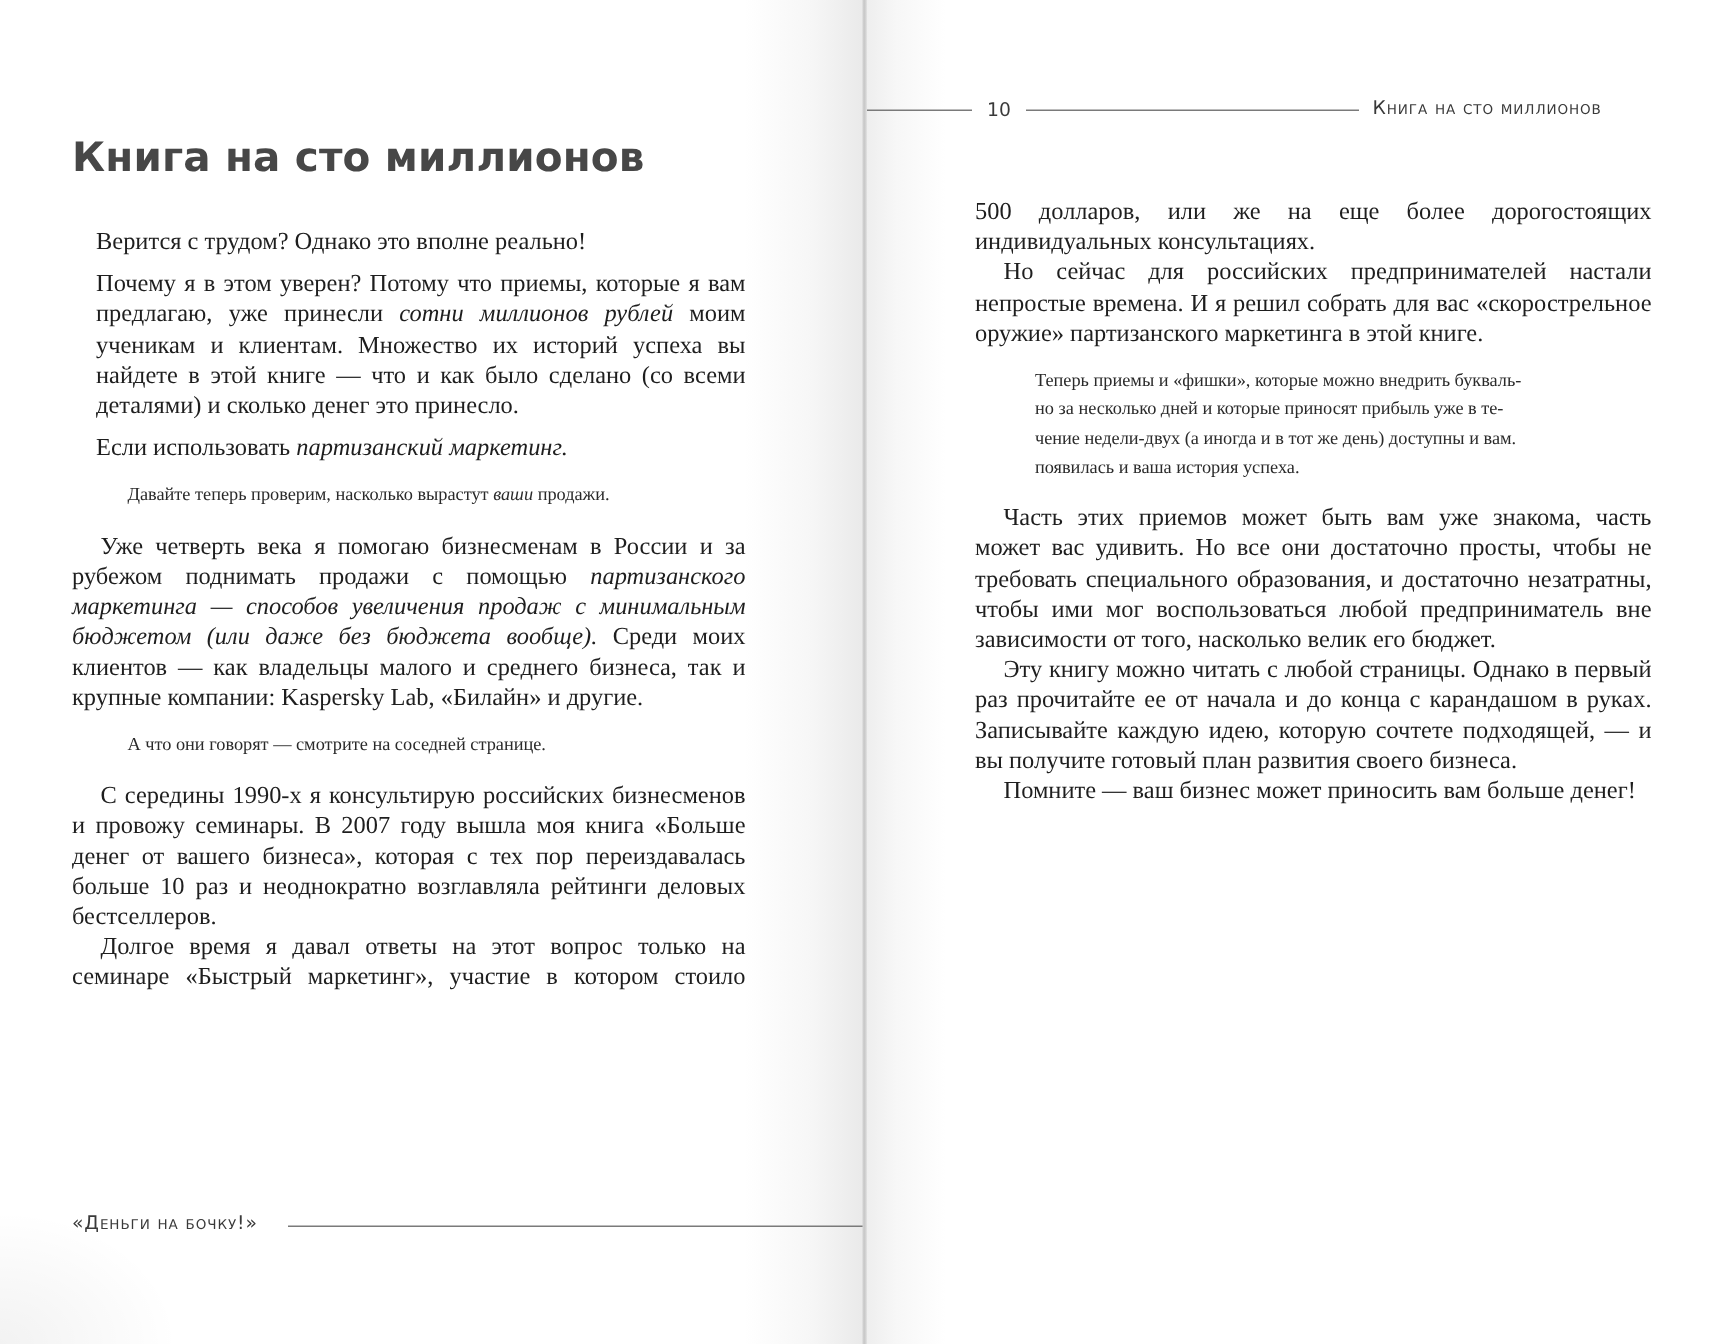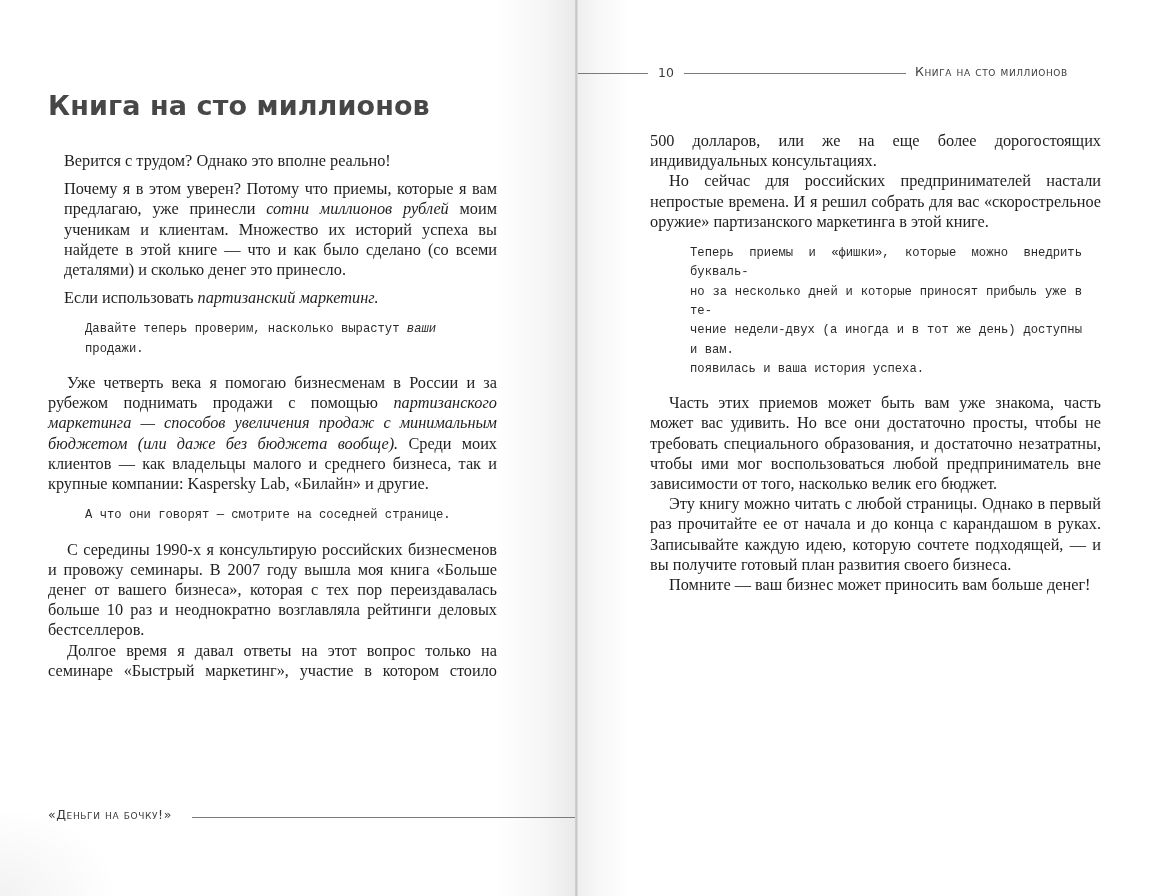--- a/index.html
+++ b/index.html
@@ -40,21 +40,21 @@
   }
   .col-left { left:48px; top:143px; width:449px; }
   .col-right { left:72px; top:103px; width:451px;margin-top:28px; }
   .col p { margin:0; }
   .col p.gap { margin-top:8px;margin-left:16px; }
   .col p.indent { text-indent:19px; }
   .col p.last-left { text-align-last:left; }
   .col em { font-style:italic; }
 
   .note {
-    font-family:Liberation Mono, monospace;
+    font-family:Liberation Serif, serif;
     font-size:12.2px; line-height:19.3px; color:#2a2a2a;
     text-align:left;
   }
   .note-inline { margin:12px 0 14px 37px !important; }
   .note-block {
     margin:12px 0 14px 40px !important; text-align:justify; width:392px;
   }
   .note-block span.line { display:block; }
 
   

